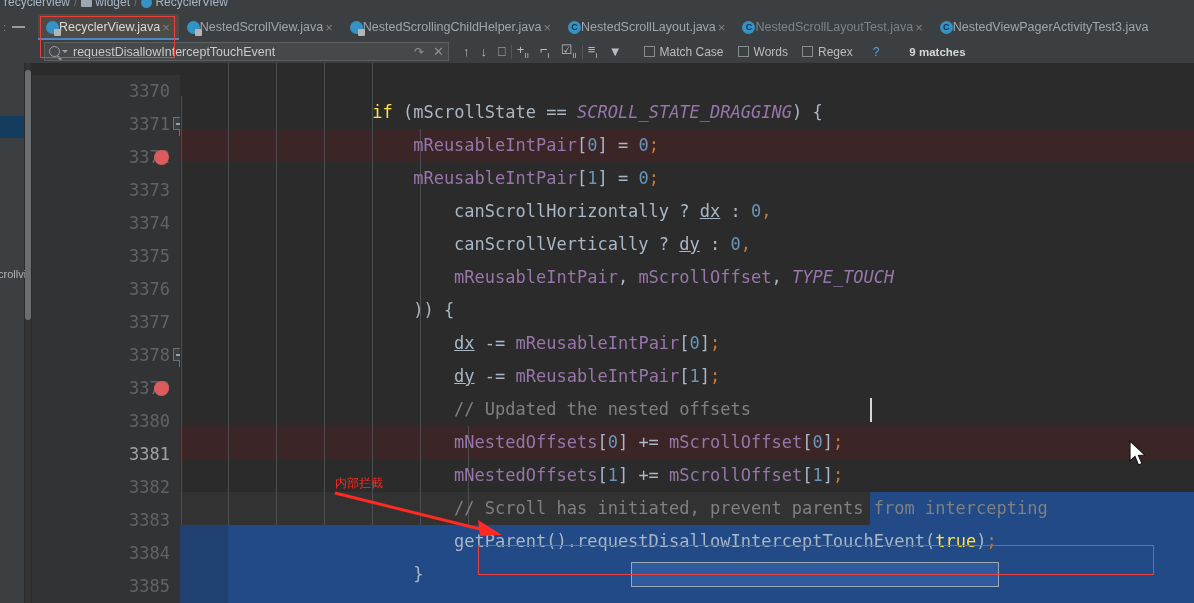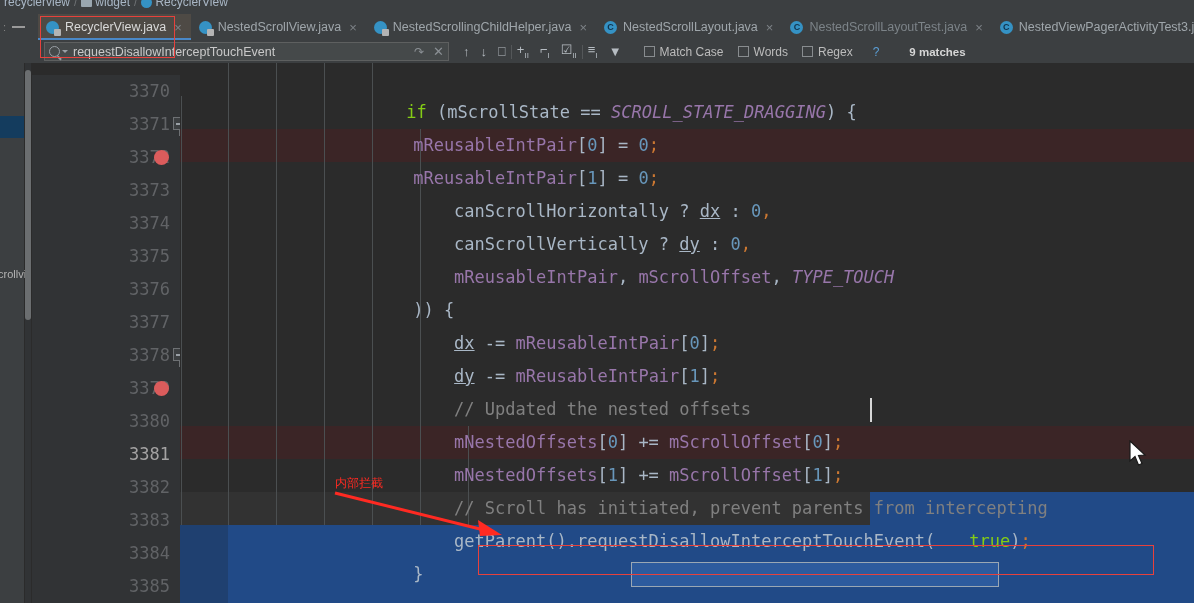--- a/index.html
+++ b/index.html
@@ -20,21 +20,21 @@
   .ic-folder{ width:11px; height:9px; background:#9aa7b0; border-radius:1px 1px 1px 1px; display:inline-block;}
   .ic-cls{ width:11px; height:11px; border-radius:50%; background:#3592c4; display:inline-block;}
 
   
   .tabbar{ position:absolute; left:0; top:14px; width:1194px; height:26px; background:#3c3f41; }
   .tab-left-icons{ position:absolute; left:0; top:0; height:26px; display:flex; align-items:center; gap:6px; padding-left:3px;}
   .vtxt{ color:#808080; font-size:11px;}
   .minus{ width:13px; height:2px; background:#9a9a9a; display:inline-block;}
 
   .tabs{ position:absolute; left:38px; top:0; height:26px; display:flex; align-items:stretch; }
-  .tab{ display:flex; align-items:center; gap:6px; padding:0 9px 0 8px; height:26px;
+  .tab{ display:flex; align-items:center; padding:0 9px 0 8px; height:26px;
         color:#9fa6ab; font-size:12.5px; white-space:nowrap; position:relative; cursor:default;}
   .tab.active{ background:#4e4a45; color:#d9d9d9; }
   .tab.active::after{ content:""; position:absolute; left:0; right:0; bottom:0; height:2px; background:#4a88c7;}
   .tab .tico{ width:13px; height:13px; border-radius:50%; background:#3592c4; flex:none; position:relative;}
   .tab .tico.j::after{ content:""; position:absolute; right:-2px; bottom:-2px; width:7px; height:7px;
         background:#b4b4b4; border-radius:1px; }
   .tab .tico.c::before{ content:"C"; position:absolute; inset:0; font-size:9px; line-height:13px;
         text-align:center; color:#11334d; font-weight:bold; font-family:"Liberation Sans",sans-serif;}
   .tab .tclose{ color:#7d8287; font-size:13px; line-height:1; margin-left:2px;}
   .tab.dim{ color:#7c8388; }
@@ -92,21 +92,21 @@
 
   .hl-exec{ position:absolute; left:0; right:0; top:0; height:33px; background:#3b2526; }
   .hl-cur{ position:absolute; left:0; right:0; top:0; height:33px; background:#323232; }
   .hl-sel{ position:absolute; top:0; height:33px; background:#214a87; }
 
   
   .guides{ position:absolute; left:0; top:0; bottom:0; width:100%; pointer-events:none;}
   .g{ position:absolute; top:0; bottom:0; width:1px; background:#4b4f51; }
 
   
-  .kw{ color:#84cc16;padding-left:34px; }
+  .kw{ color:#fde047; }
   .cst{ color:#9876aa; font-style:italic; }
   .fld{ color:#9876aa; }
   .num{ color:#6897bb; }
   .cmt{ color:#808080; }
   .pun{ color:#a9b7c6; }
   .par{ color:#a9b7c6; text-decoration:underline; text-decoration-color:#a9b7c6;}
   .semi{ color:#cc7832; }
 
   .caret{ position:absolute; width:2px; height:24px; background:#d7d7d7; top:5px;}
 

